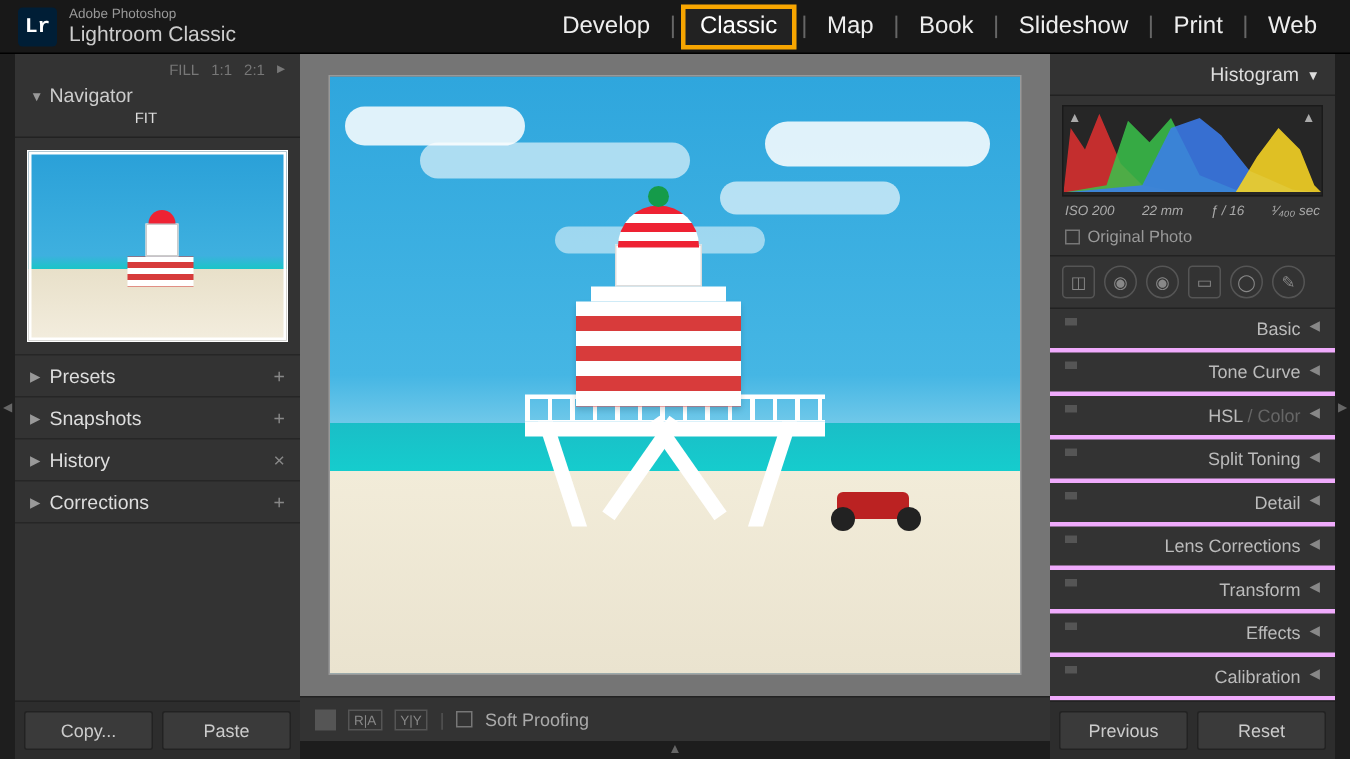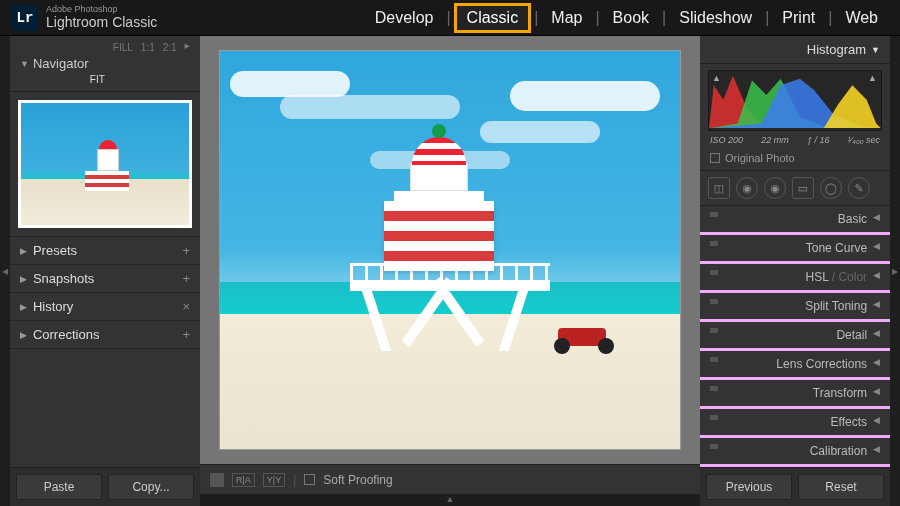--- a/index.html
+++ b/index.html
@@ -303,22 +303,22 @@
     </div>
     <div class="row">
       <span class="tri">▶</span>
       <span>Corrections</span>
       <span class="end">+</span>
     </div>
 
     <div class="leftfill"></div>
 
     <div class="footer-row">
+      <div class="btn">Copy...</div>
       <div class="btn">Paste</div>
-      <div class="btn">Copy...</div>
     </div>
   </div>
 
   <div class="center">
     <div class="canvas">
       <div class="photo">
         <div class="sky"></div>
         <div class="clouds">
           <div class="cloud" style="left:10px;top:20px;width:120px;height:26px"></div>
           <div class="cloud" style="left:60px;top:44px;width:180px;height:24px;opacity:.7"></div>

